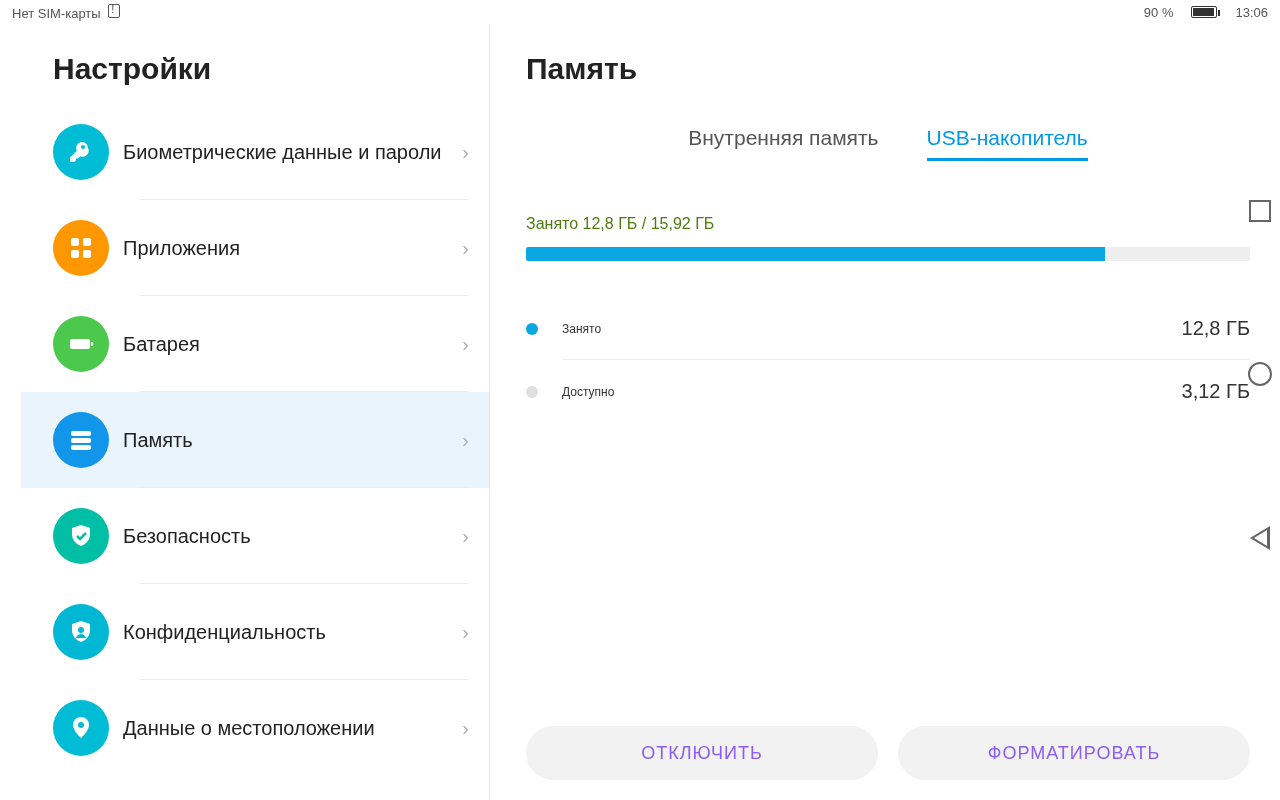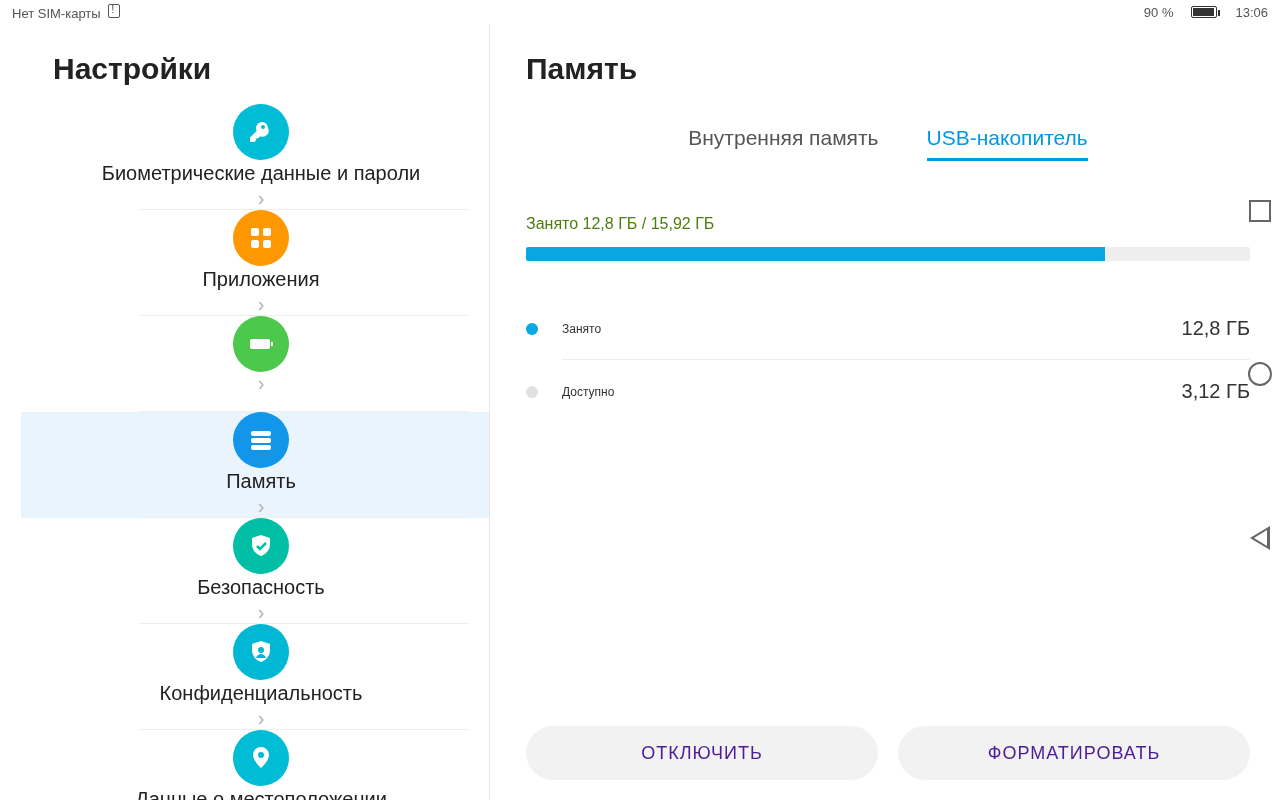--- a/index.html
+++ b/index.html
@@ -9,21 +9,21 @@
   .sim-warn { display:inline-block; width:12px; height:14px; border:1.5px solid #555; border-radius:2px; position:relative; margin-left:4px; }
   .sim-warn::after { content:"!"; position:absolute; left:2px; top:-2px; font-size:11px; }
   .batt { display:inline-block; width:26px; height:12px; border:1.5px solid #333; border-radius:2px; position:relative; }
   .batt::after { content:""; position:absolute; right:-4px; top:3px; width:2px; height:6px; background:#333; }
   .batt .fill { position:absolute; left:1px; top:1px; bottom:1px; width:85%; background:#333; }
 
   .layout { display:flex; height: calc(100% - 24px); }
   .sidebar { width: 490px; border-right: 1px solid #e5e5e5; display:flex; flex-direction:column;padding-left:21px; }
   .sidebar h1 { font-size: 30px; font-weight: 600; padding: 28px 0 18px 32px; }
   .list { flex:1; overflow:hidden; }
-  .item { display:flex; align-items:center; padding: 0 20px 0 32px; min-height: 96px; position:relative; cursor:pointer;flex-direction:column; }
+  .item { display:flex; align-items:center; padding: 0 20px 0 32px; min-height: 96px; position:relative; cursor:pointer; }
   .item.selected { background:#eaf4fd; }
   .item .icon-wrap { width:56px; height:56px; border-radius:50%; display:flex; align-items:center; justify-content:center; flex-shrink:0; }
   .item .label { flex:1; font-size:20px; color:#222; padding: 0 14px; line-height:1.35; }
   .item .chev { color:#b0b0b0; font-size:20px; }
   .item .divider { position:absolute; left:118px; right:20px; bottom:0; height:1px; background:#eee; }
   .item:last-child .divider { display:none; }
 
   .main { flex:1; padding: 0 30px 0 36px; position:relative; }
   .main h1 { font-size: 30px; font-weight: 600; padding: 28px 0 40px 0; }
   .tabs { display:flex; justify-content:center; gap:48px; font-size:21px; }
@@ -35,21 +35,21 @@
   .bar .fill { height:100%; background:#0aa8e3; width:80%; }
 
   .rows { margin-top:36px; }
   .row { display:flex; align-items:center; padding:20px 0; position:relative; }
   .row .dot { width:12px; height:12px; border-radius:50%; margin-right:24px; }
   .row .name { flex:1; font-size:12px; color:#333; }
   .row .val { font-size:20px; color:#333; }
   .row .divider { position:absolute; left:36px; right:0; bottom:0; height:1px; background:#eee; }
 
   .actions { position:absolute; left:36px; right:30px; bottom:20px; display:flex; gap:20px; }
-  .btn { flex:1; height:54px; border-radius:27px; background:#f2f2f2; border:none; font-size:18px; letter-spacing:1px; color:#4c1d95; cursor:pointer; }
+  .btn { flex:1; height:54px; border-radius:27px; background:#f2f2f2; border:none; font-size:18px; letter-spacing:1px; color:#8b5cf6; cursor:pointer; }
 
   .navrail { position:absolute; right:8px; top:200px; display:flex; flex-direction:column; gap:140px; align-items:center; }
   .nav-square { width:22px; height:22px; border:2.5px solid #666; }
   .nav-circle { width:24px; height:24px; border:2.5px solid #666; border-radius:50%; }
   .nav-back { width:0; height:0; border-top:12px solid transparent; border-bottom:12px solid transparent; border-right:20px solid transparent; position:relative; }
   .nav-back::before { content:""; position:absolute; left:0; top:-12px; width:0; height:0; border-top:12px solid transparent; border-bottom:12px solid transparent; border-right:20px solid #666; }
   .nav-back::after { content:""; position:absolute; left:4px; top:-8px; width:0; height:0; border-top:8px solid transparent; border-bottom:8px solid transparent; border-right:13px solid #fff; }
 
   
   .c-teal   { background:#00bcd4; }
@@ -103,20 +103,21 @@
           <div class="label">Приложения</div>
           <div class="chev">›</div>
           <div class="divider"></div>
         </div>
         <div class="item">
           <div class="icon-wrap c-green">
             <svg class="ico" viewBox="0 0 28 28">
               <use href="#i-battery"></use>
             </svg>
           </div>
+          <div class="label">Батарея</div>
           <div class="chev">›</div>
           <div class="divider"></div>
         </div>
         <div class="item selected">
           <div class="icon-wrap c-blue">
             <svg class="ico" viewBox="0 0 28 28">
               <use href="#i-storage"></use>
             </svg>
           </div>
           <div class="label">Память</div>

